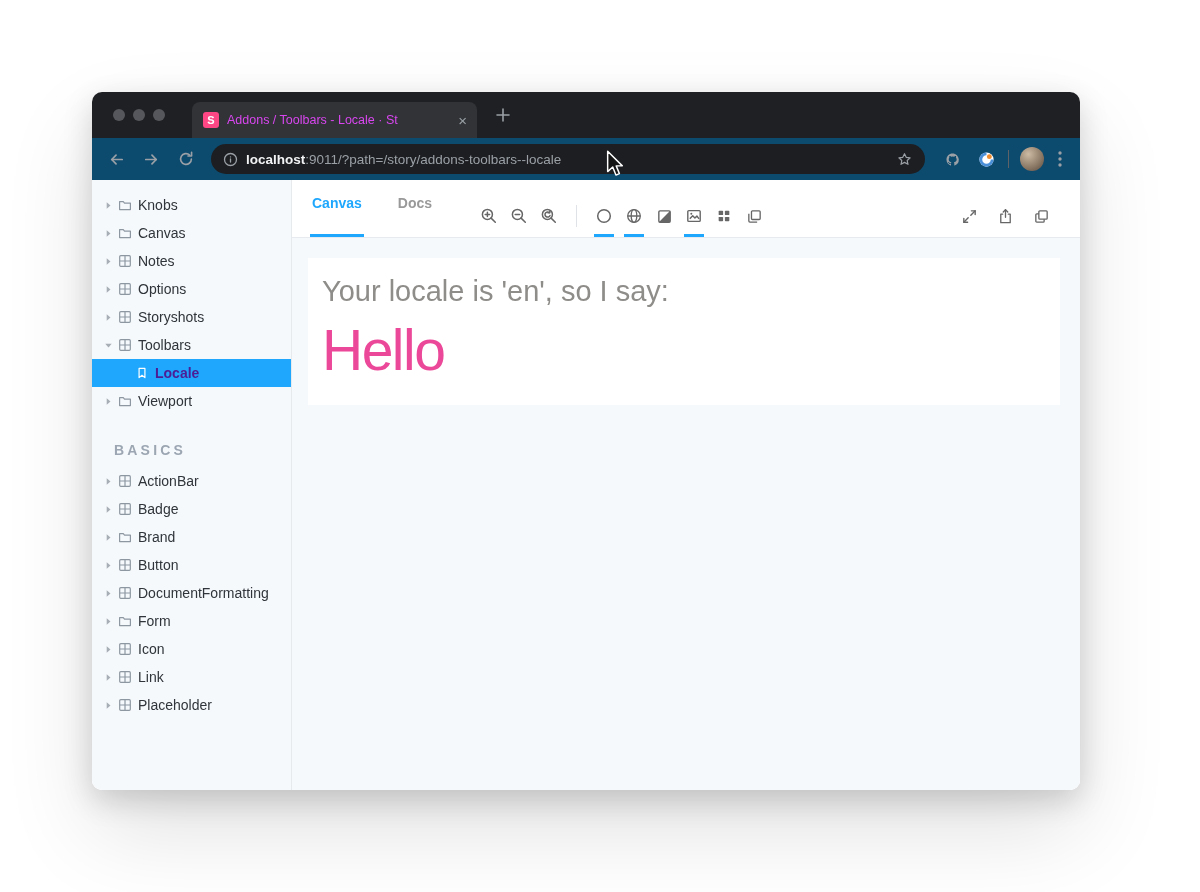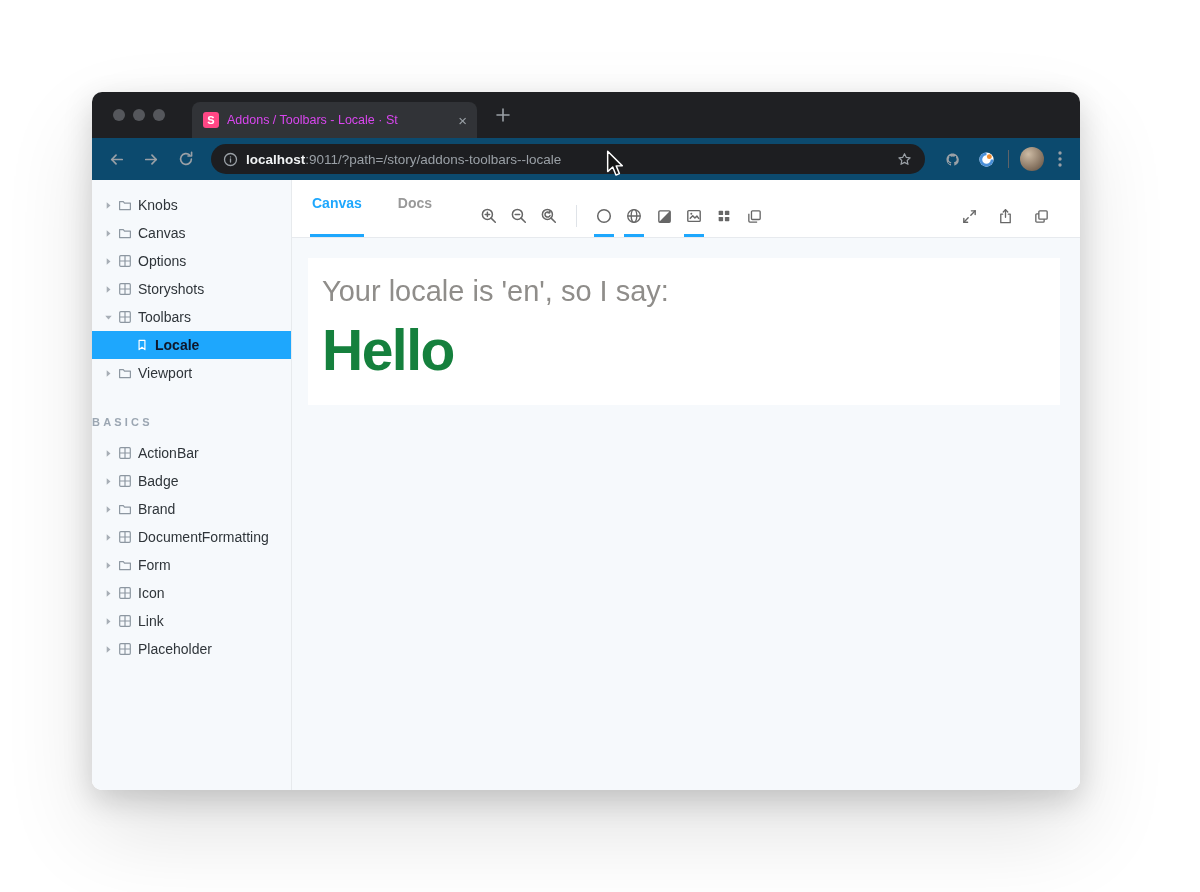--- a/index.html
+++ b/index.html
@@ -69,25 +69,25 @@
   
   .sidebar {
     width:200px; flex:none; background:#f6f9fc; padding-top:11px;
     border-right:1px solid rgba(0,0,0,.06); overflow:hidden;
   }
   .side-item { height:28px; display:flex; align-items:center; padding:0 8px 0 10px; font-size:14px; color:#2f353a; cursor:pointer; }
   .side-item .chev { width:13px; height:13px; display:flex; align-items:center; justify-content:center; color:#a7aeb6; flex:none; }
   .side-item .ticon { width:14px; height:14px; margin:0 6px 0 3px; color:#8d97a1; flex:none; display:flex; align-items:center; justify-content:center; }
   .side-item .slabel { white-space:nowrap; overflow:hidden; }
   .side-item.child { padding-left:40px; }
-  .side-item.selected { background:#1EA7FD; color:#0f172a; font-weight:700; }
+  .side-item.selected { background:#1EA7FD; color:#4c1d95; font-weight:700; }
   .side-item.selected .ticon { color:#fff; }
   .side-section {
     height:26px; display:flex; align-items:center; margin-top:22px; margin-bottom:4px;
-    font-size:11px; font-weight:700; letter-spacing:3.2px; color:#9ba6b2;
+    padding-left:22px; font-size:14px; font-weight:700; letter-spacing:3.2px; color:#9ba6b2;
   }
 
   
   .main { flex:1; min-width:0; display:flex; flex-direction:column; background:#f6f9fc; }
   .sb-toolbar {
     height:58px; flex:none; background:#fff; border-bottom:1px solid #e7eaee;
     display:flex; align-items:flex-end; padding:0 24px 0 8px;
   }
   .tb-row { height:42px; flex:1; min-width:0; display:flex; align-items:center; }
   .sb-tab { height:42px; padding:0 12px; display:flex; align-items:flex-start; font-size:14px; font-weight:700; color:#999; position:relative; cursor:pointer; }
@@ -97,21 +97,21 @@
   .zoom-group { margin-left:30px; display:flex; }
   .addon-group { display:flex; }
   .right-group { margin-left:auto; display:flex; gap:6px; }
   .tb-btn { width:30px; height:42px; display:flex; align-items:center; justify-content:center; color:#666; position:relative; cursor:pointer; }
   .tb-btn.active::after { content:""; position:absolute; left:5px; right:5px; bottom:0; height:3px; background:#1EA7FD; }
   .tb-sep { width:1px; height:22px; background:#dfe3e8; margin:0 12px; align-self:center; }
 
   .canvas { flex:1; padding:20px 20px 20px 16px; overflow:hidden; }
   .story-card { background:#fff; padding:16px 16px 24px 14px; }
   .story-intro { font-size:29px; line-height:1.2; color:#8f8d8a; font-weight:400; margin-bottom:10px; }
-  .story-greeting { font-size:57px; line-height:1.1; font-weight:700; color:#15803d; letter-spacing:-1.5px; }
+  .story-greeting { font-size:57px; line-height:1.1; font-weight:400; color:#ec4899; letter-spacing:-1.5px; }
 
   
   .cursor { position:absolute; left:606px; top:150px; z-index:50; }
 
   svg { display:block; }
 </style>
 </head>
 <body>
 
 <div class="window">
@@ -226,20 +226,34 @@
               <svg width="9" height="9" viewBox="0 0 10 10">
                 <path d="M3 1.4l4.2 3.6L3 8.6z" fill="currentColor"></path>
               </svg>
             </span>
             <span class="ticon">
               <svg width="14" height="14" viewBox="0 0 14 14" fill="none" stroke="currentColor" stroke-width="1.2">
                 <rect x="1.7" y="1.7" width="10.6" height="10.6" rx="1"></rect>
                 <path d="M7 1.7v10.6M1.7 7h10.6"></path>
               </svg>
             </span>
+            <span class="slabel">Notes</span>
+          </div>
+          <div class="side-item">
+            <span class="chev">
+              <svg width="9" height="9" viewBox="0 0 10 10">
+                <path d="M3 1.4l4.2 3.6L3 8.6z" fill="currentColor"></path>
+              </svg>
+            </span>
+            <span class="ticon">
+              <svg width="14" height="14" viewBox="0 0 14 14" fill="none" stroke="currentColor" stroke-width="1.2">
+                <rect x="1.7" y="1.7" width="10.6" height="10.6" rx="1"></rect>
+                <path d="M7 1.7v10.6M1.7 7h10.6"></path>
+              </svg>
+            </span>
             <span class="slabel">Options</span>
           </div>
           <div class="side-item">
             <span class="chev">
               <svg width="9" height="9" viewBox="0 0 10 10">
                 <path d="M3 1.4l4.2 3.6L3 8.6z" fill="currentColor"></path>
               </svg>
             </span>
             <span class="ticon">
               <svg width="14" height="14" viewBox="0 0 14 14" fill="none" stroke="currentColor" stroke-width="1.2">
@@ -320,20 +334,34 @@
               <svg width="9" height="9" viewBox="0 0 10 10">
                 <path d="M3 1.4l4.2 3.6L3 8.6z" fill="currentColor"></path>
               </svg>
             </span>
             <span class="ticon">
               <svg width="14" height="14" viewBox="0 0 14 14" fill="none" stroke="currentColor" stroke-width="1.2" stroke-linejoin="round">
                 <path d="M1.6 3.6h3.7l1.2 1.6h5.9v6.4H1.6z"></path>
               </svg>
             </span>
             <span class="slabel">Brand</span>
+          </div>
+          <div class="side-item">
+            <span class="chev">
+              <svg width="9" height="9" viewBox="0 0 10 10">
+                <path d="M3 1.4l4.2 3.6L3 8.6z" fill="currentColor"></path>
+              </svg>
+            </span>
+            <span class="ticon">
+              <svg width="14" height="14" viewBox="0 0 14 14" fill="none" stroke="currentColor" stroke-width="1.2">
+                <rect x="1.7" y="1.7" width="10.6" height="10.6" rx="1"></rect>
+                <path d="M7 1.7v10.6M1.7 7h10.6"></path>
+              </svg>
+            </span>
+            <span class="slabel">Button</span>
           </div>
           <div class="side-item">
             <span class="chev">
               <svg width="9" height="9" viewBox="0 0 10 10">
                 <path d="M3 1.4l4.2 3.6L3 8.6z" fill="currentColor"></path>
               </svg>
             </span>
             <span class="ticon">
               <svg width="14" height="14" viewBox="0 0 14 14" fill="none" stroke="currentColor" stroke-width="1.2">
                 <rect x="1.7" y="1.7" width="10.6" height="10.6" rx="1"></rect>

